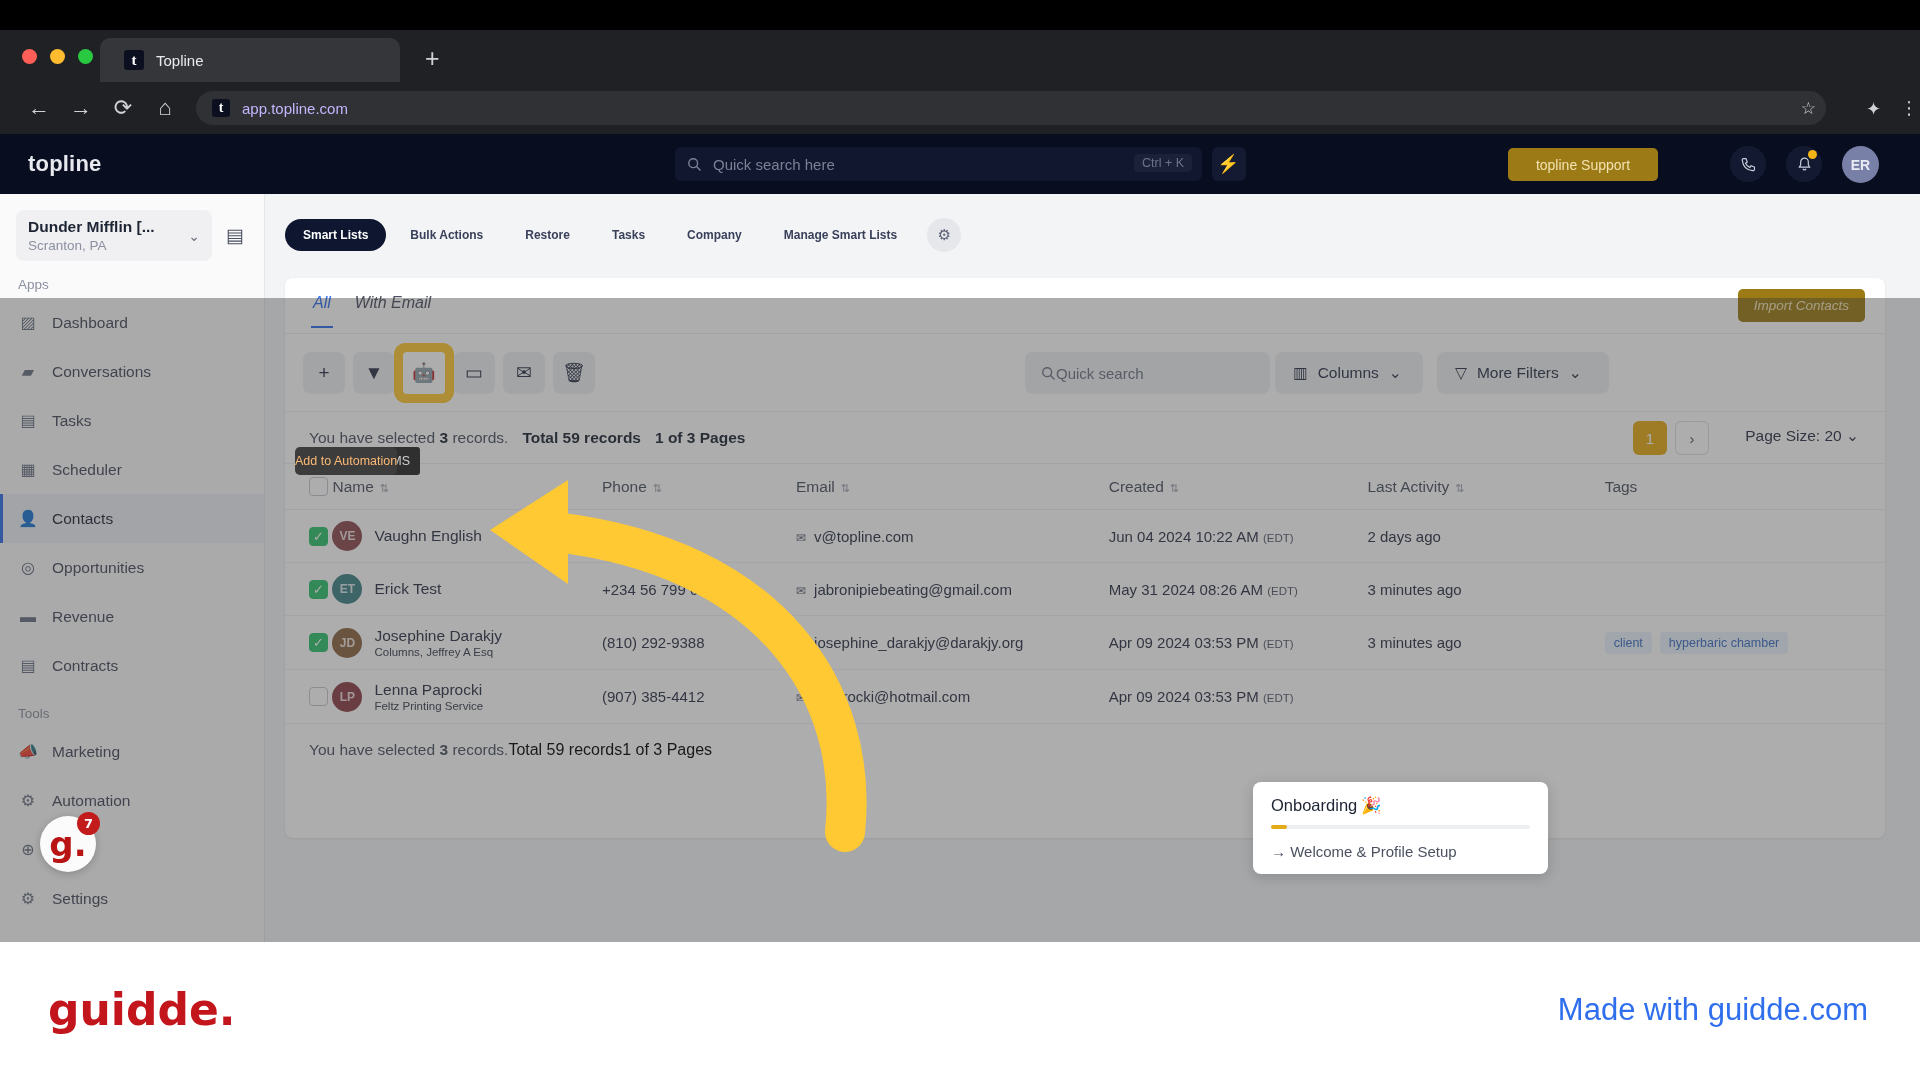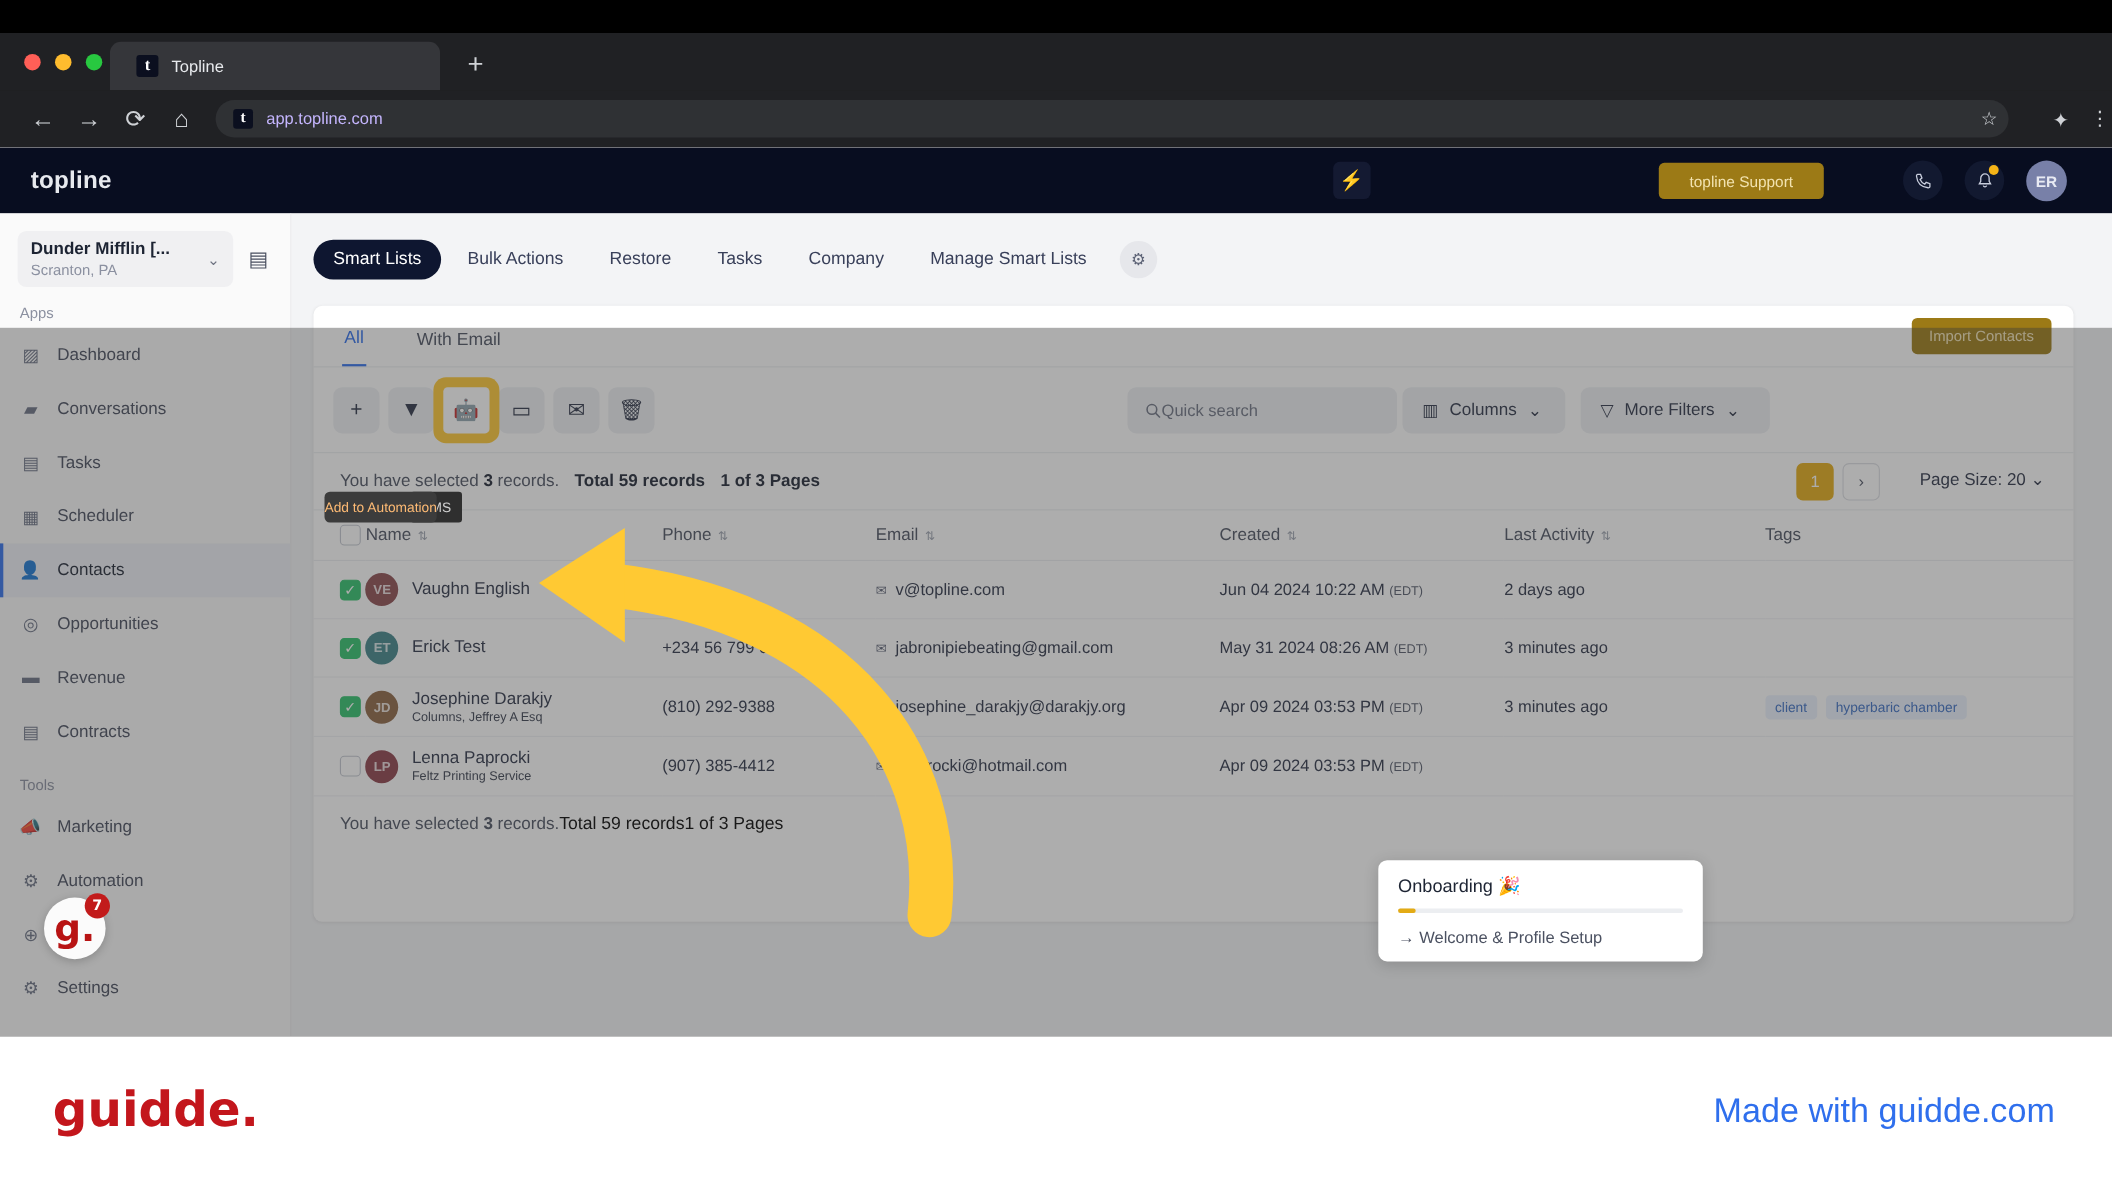--- a/index.html
+++ b/index.html
@@ -117,33 +117,33 @@
   .navitem.active { background: #eef0f6; color: #1d2433; }
   .navitem.active::before { content:''; position: absolute; left: 0; top: 0; bottom: 0; width: 3px; background: #2f6fed; }
   .navicon { width: 20px; text-align: center; font-size: 16px; color: #6a7184; display: flex; align-items: center; justify-content: center; }
   .navitem.active .navicon { color: #2f6fed; }
 
   
   .main { position: absolute; left: 265px; top: 60px; width: 1655px; height: 748px; background: #f3f4f6; }
 
   .tabsrow { display: flex; align-items: center; gap: 6px; padding: 24px 0 0 20px; }
   .pilltab {
-    padding: 9px 18px; border-radius: 20px; color: #39405a; font-size: 16px; cursor: pointer; white-space: nowrap;
+    padding: 9px 18px; border-radius: 20px; color: #39405a; font-size: 12px; cursor: pointer; white-space: nowrap; font-weight: bold;
   }
   .pilltab.active { background: #0e1630; color: #fff; }
   .geartab {
     width: 34px; height: 34px; border-radius: 50%; background: #e6e7eb;
     display: flex; align-items: center; justify-content: center; color: #5c6275; font-size: 15px; margin-left: 6px;
   }
 
   .card {
     position: absolute; left: 20px; top: 84px; width: 1600px; height: 560px;
     background: #fff; border-radius: 8px; box-shadow: 0 1px 3px rgba(0,0,0,.07);
   }
-  .filtertabs { position: relative; height: 56px; border-bottom: 1px solid #eceef1; padding-left: 26px; display: flex; align-items: flex-end; gap: 44px; }
+  .filtertabs { position: relative; height: 56px; border-bottom: 1px solid #eceef1; padding-left: 26px; display: flex; align-items: flex-start; gap: 20px; font-style: italic; }
   .ftab { font-size: 16px; color: #4b5161; padding: 16px 2px 14px; cursor: pointer; }
   .ftab.active { color: #2f6fed; border-bottom: 2px solid #2f6fed; }
   .importbtn {
     position: absolute; right: 20px; top: 11px; background: #9c7a16; color: #f3e6bb;
     font-size: 13.5px; border-radius: 5px; padding: 9px 16px;
   }
 
   .toolbar { position: relative; height: 78px; border-bottom: 1px solid #eceef1; display: flex; align-items: center; padding-left: 18px; gap: 8px; }
   .tbtn {
     width: 42px; height: 42px; border-radius: 8px; background: #eef0f3;
@@ -272,20 +272,28 @@
         </div>
       </div>
       <div class="ext">✦</div>
       <div class="kebab">⋮</div>
     </div>
 
     <div class="app">
 
       <div class="appheader">
         <div class="brand">topline</div>
+        <div class="hsearch">
+          <svg width="15" height="15" viewBox="0 0 16 16">
+            <circle cx="6.6" cy="6.6" r="4.7" fill="none" stroke="#7b8296" stroke-width="1.5"></circle>
+            <line x1="10.2" y1="10.2" x2="14.4" y2="14.4" stroke="#7b8296" stroke-width="1.5"></line>
+          </svg>
+          <div class="ph">Quick search here</div>
+          <div class="kbd">Ctrl + K</div>
+        </div>
         <div class="bolt">⚡</div>
         <div class="supportbtn">topline Support</div>
         <div class="hicon phone">
           <svg width="17" height="17" viewBox="0 0 20 20">
             <path d="M4 3h3l1.5 4-2 1.5a10 10 0 005 5L13 11.5 17 13v3c0 1-1 1.4-2 1.3C8 16.6 3.4 12 2.7 5 2.6 4 3 3 4 3z" fill="none" stroke="#c9cedd" stroke-width="1.4"></path>
           </svg>
         </div>
         <div class="hicon bell">
           <svg width="17" height="17" viewBox="0 0 20 20">
             <path d="M10 2.5a4.5 4.5 0 00-4.5 4.5v3.3L4 13h12l-1.5-2.7V7A4.5 4.5 0 0010 2.5z" fill="none" stroke="#c9cedd" stroke-width="1.4"></path>

